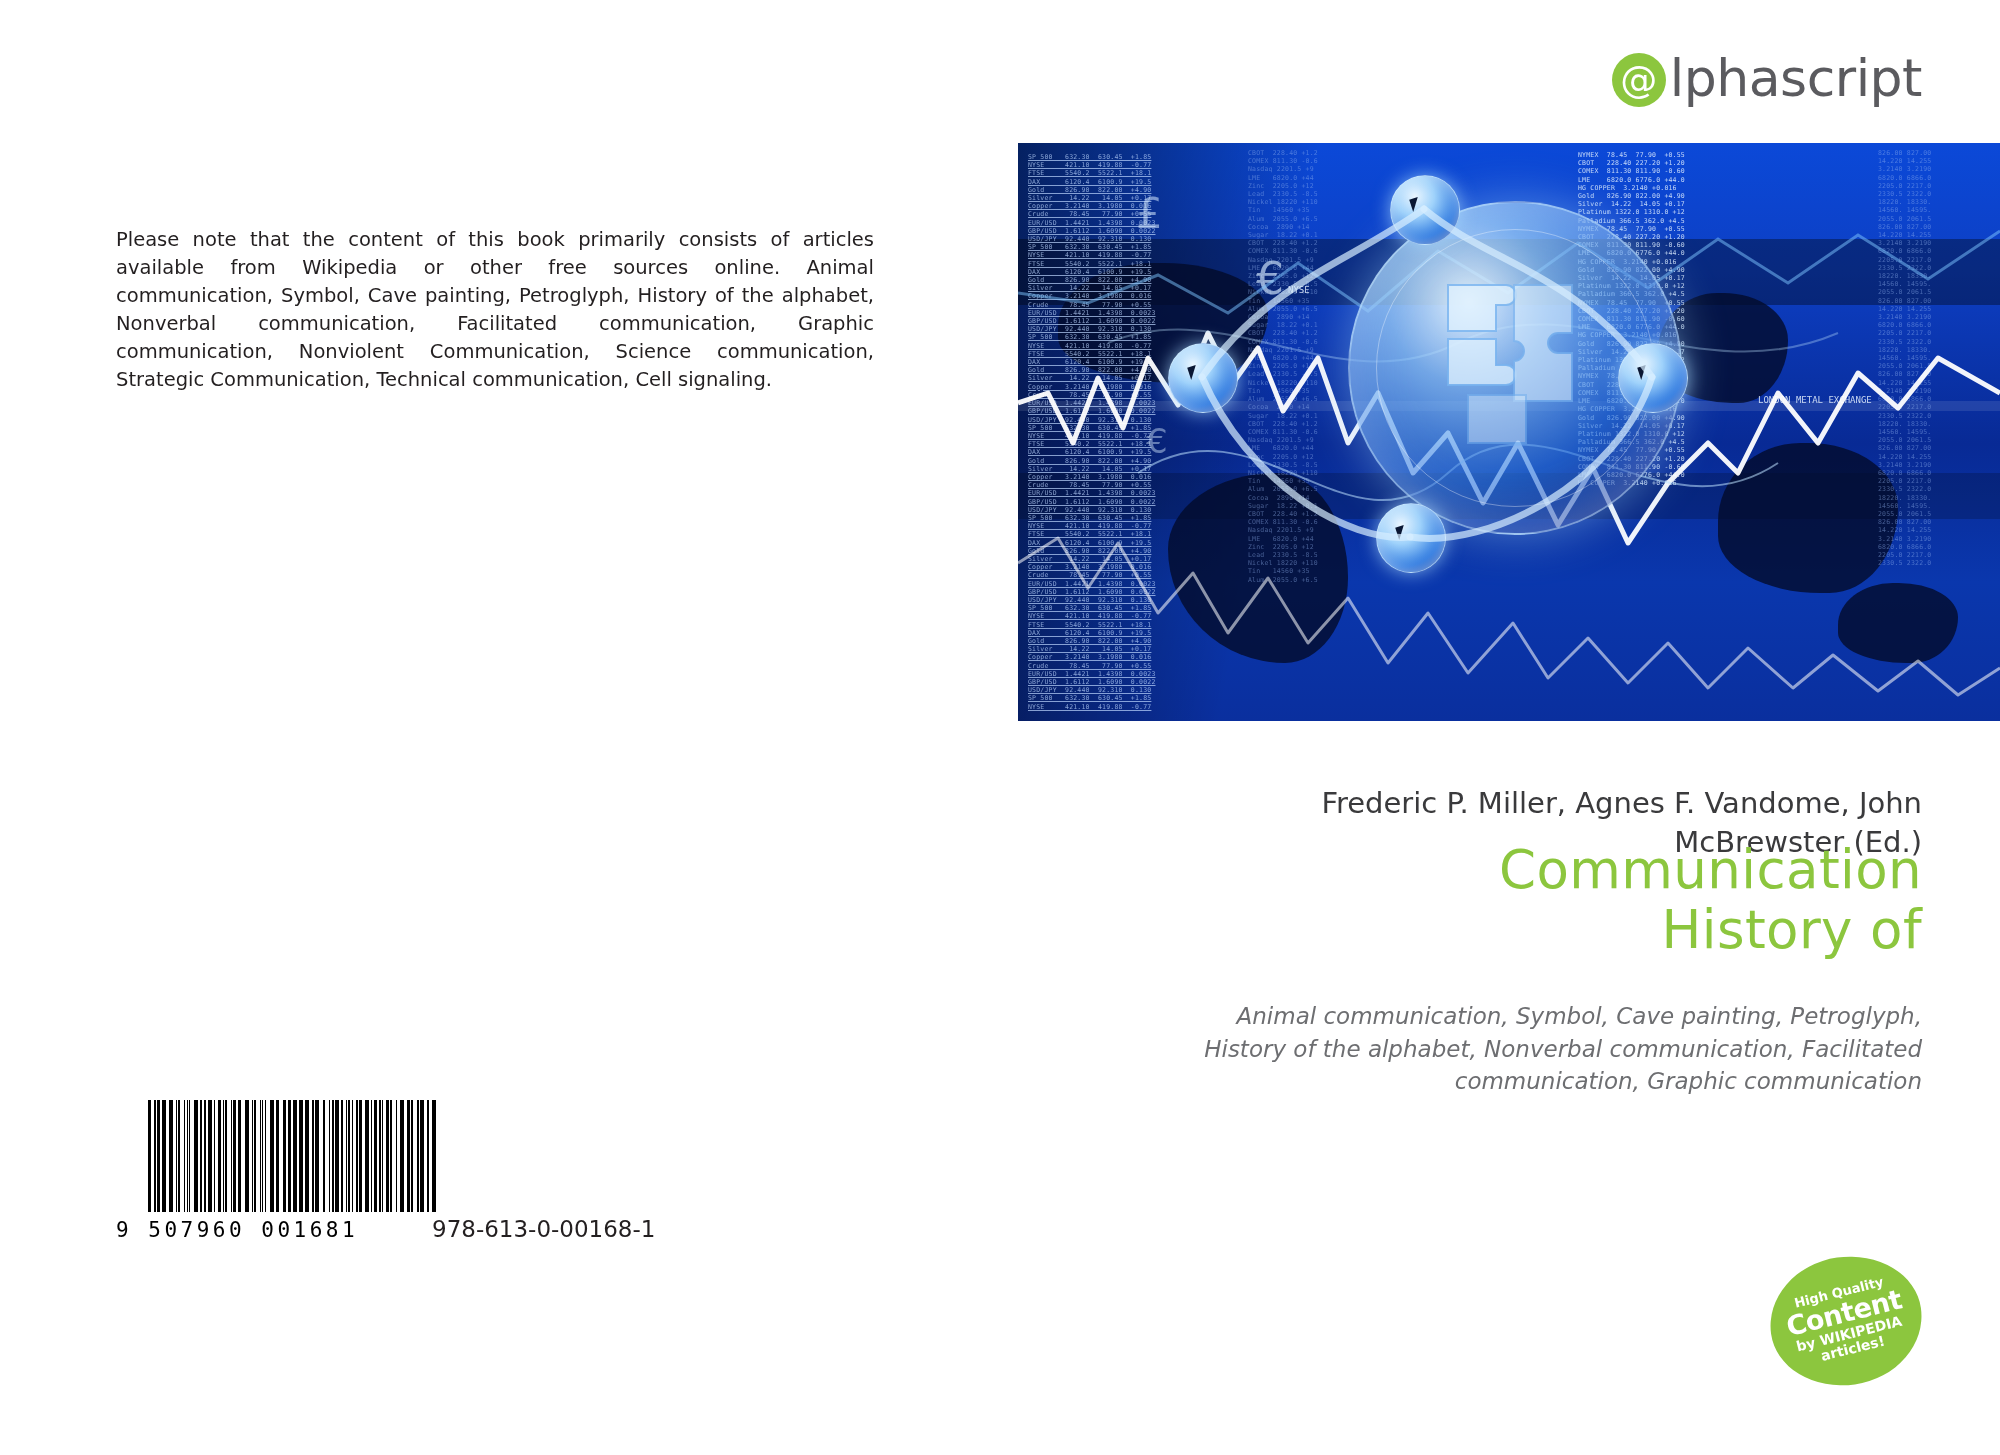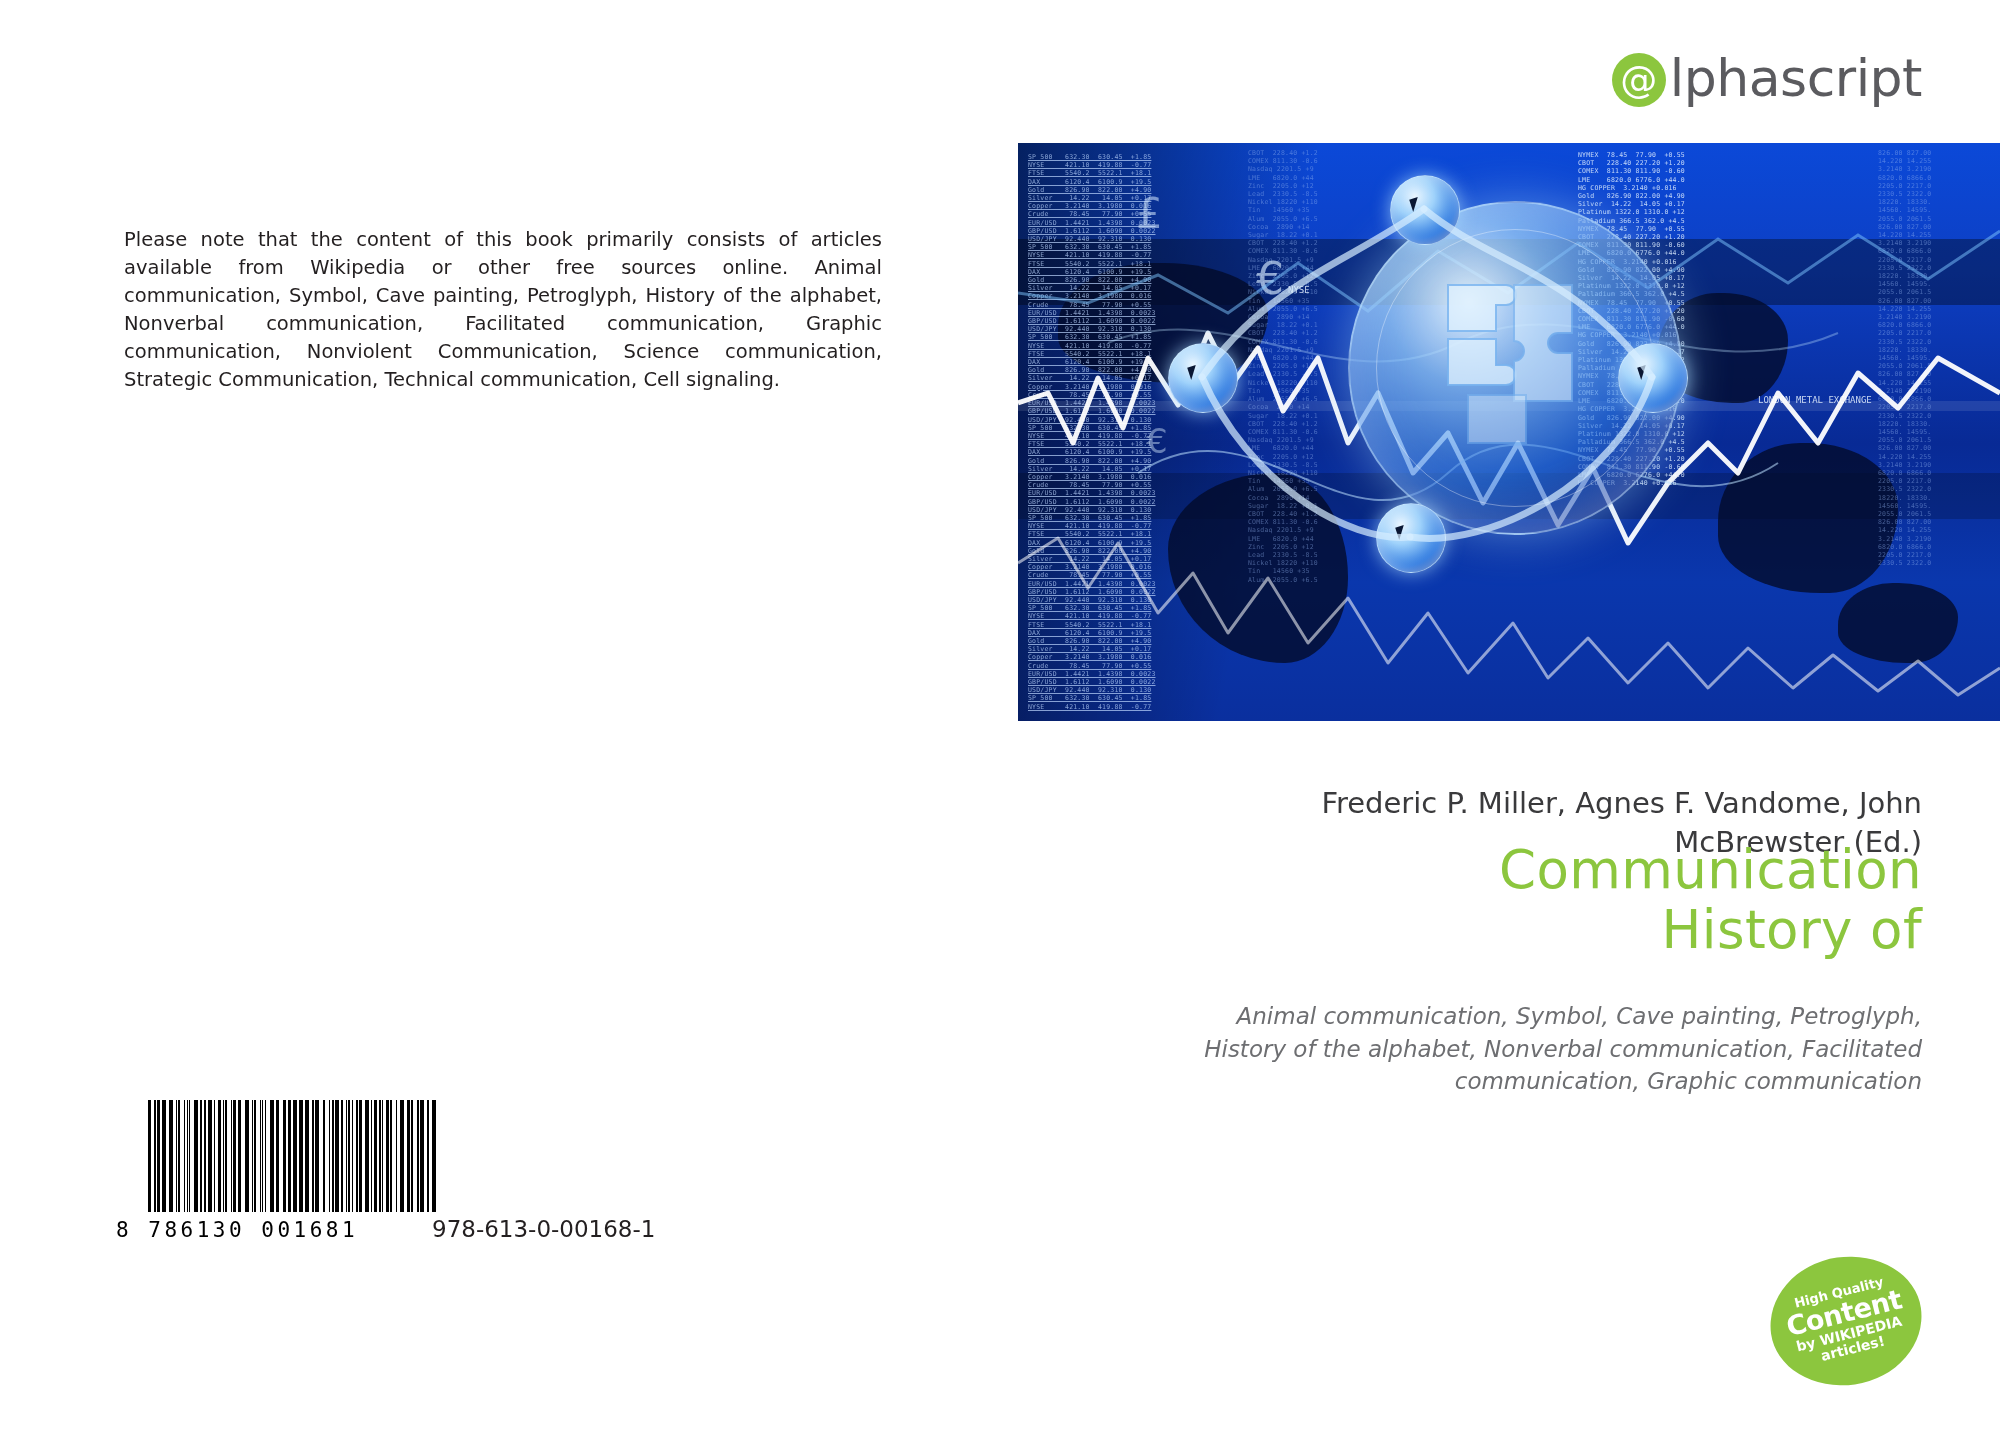--- a/index.html
+++ b/index.html
@@ -31,21 +31,20 @@
     letter-spacing: 0.2px;
   }
   #back-blurb {
     position: absolute;
     left: 116px; top: 226px;
     width: 758px;
     font-size: 19.5px;
     line-height: 1.44;
     color: #231f20;
     text-align: justify;
-    margin-left: 8px;
   }
 
   
   #barcode-area {
     position: absolute;
     left: 148px; top: 1100px;
     width: 300px;
   }
   #barcode-bars {
     height: 112px;
@@ -334,21 +333,21 @@
         <i style="left: 252px; width: 4px;"></i>
         <i style="left: 259px; width: 3px;"></i>
         <i style="left: 263px; width: 2px;"></i>
         <i style="left: 269px; width: 2px;"></i>
         <i style="left: 272px; width: 4px;"></i>
         <i style="left: 279px; width: 2px;"></i>
         <i style="left: 284px; width: 4px;"></i>
       </div>
   </div>
 
-  <div id="barcode-digits">8 786130 001681</div>
+  <div id="barcode-digits">9 507960 001681</div>
 
   <div id="isbn-text">978-613-0-00168-1</div>
 </div>
 
 <div id="front-cover">
 
   <div id="publisher">
     <span class="at-mark">@</span>
     <span class="name-1">lphascript</span>
   </div>

